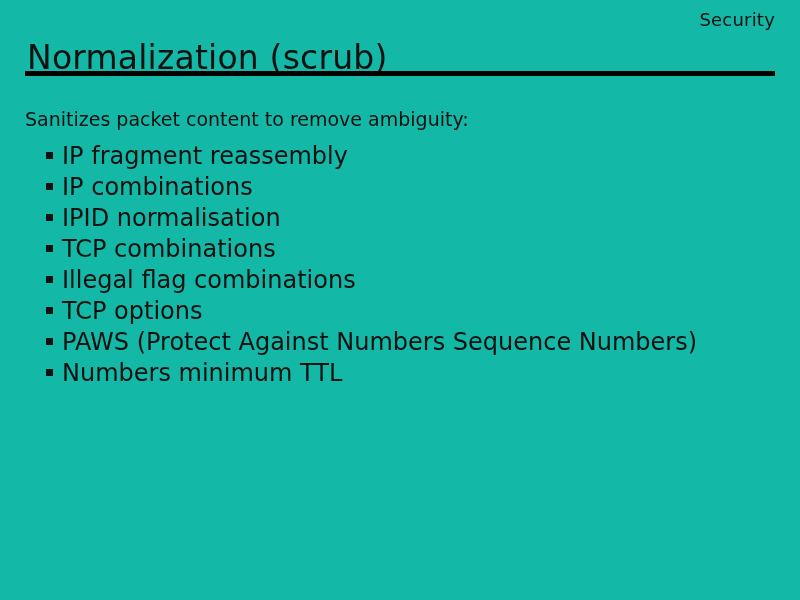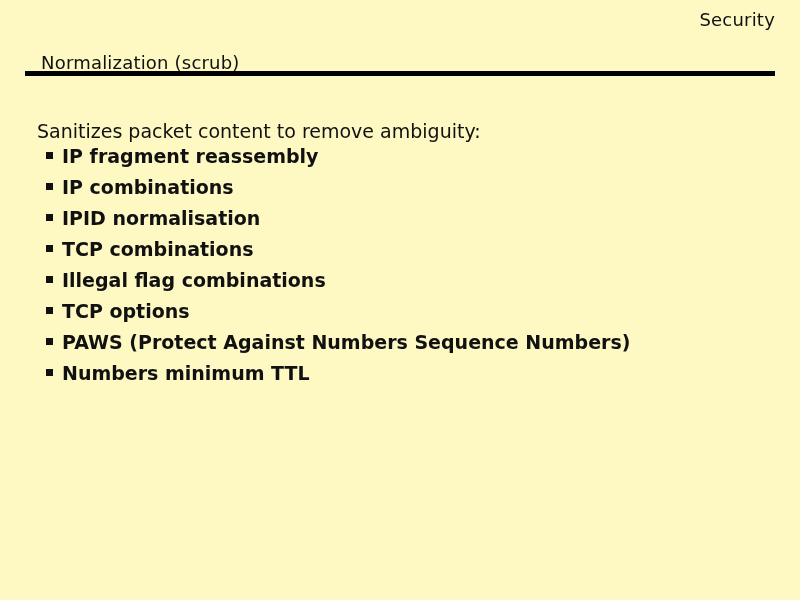--- a/index.html
+++ b/index.html
@@ -18,66 +18,65 @@
     position: absolute;
     top: 9px;
     right: 25px;
     font-size: 18px;
     letter-spacing: 0.2px;
   }
   .slide-title {
     position: absolute;
     top: 38px;
     left: 27px;
-    margin: 14px;
-    font-size: 18px;
+    margin: 0;
+    font-size: 33px;
     font-weight: 500;
     letter-spacing: 0.2px;
   }
   .title-rule {
     position: absolute;
     top: 71px;
     left: 25px;
     width: 750px;
     height: 5px;
   }
   .intro-text {
     position: absolute;
     top: 108px;
     left: 25px;
-    margin: 12px;
+    margin: 0;
     font-size: 19px;
   }
   .bullet-list {
     position: absolute;
     top: 140px;
     left: 46px;
     margin: 0;
     padding: 0;
     list-style: none;
   }
   .bullet-item {
     display: flex;
     align-items: center;
     height: 31px;
-    font-size: 19px;
-    font-weight: bold;
+    font-size: 24px;
   }
   .bullet-marker {
     display: inline-block;
     width: 7px;
     height: 7px;
     margin-right: 9px;
     flex: 0 0 auto;
   }
 </style>
 </head>
 <body>
 
-<div class="slide" style="background: #fef9c3; color: rgb(17, 17, 17);">
+<div class="slide" style="background: #14b8a6; color: rgb(17, 17, 17);">
   <div class="context-label">Security</div>
 
   <h1 class="slide-title">Normalization (scrub)</h1>
 
   <div class="title-rule" style="background: rgb(0, 0, 0);"></div>
 
   <p class="intro-text">Sanitizes packet content to remove ambiguity:</p>
 
   <ul class="bullet-list">
     <li class="bullet-item">

